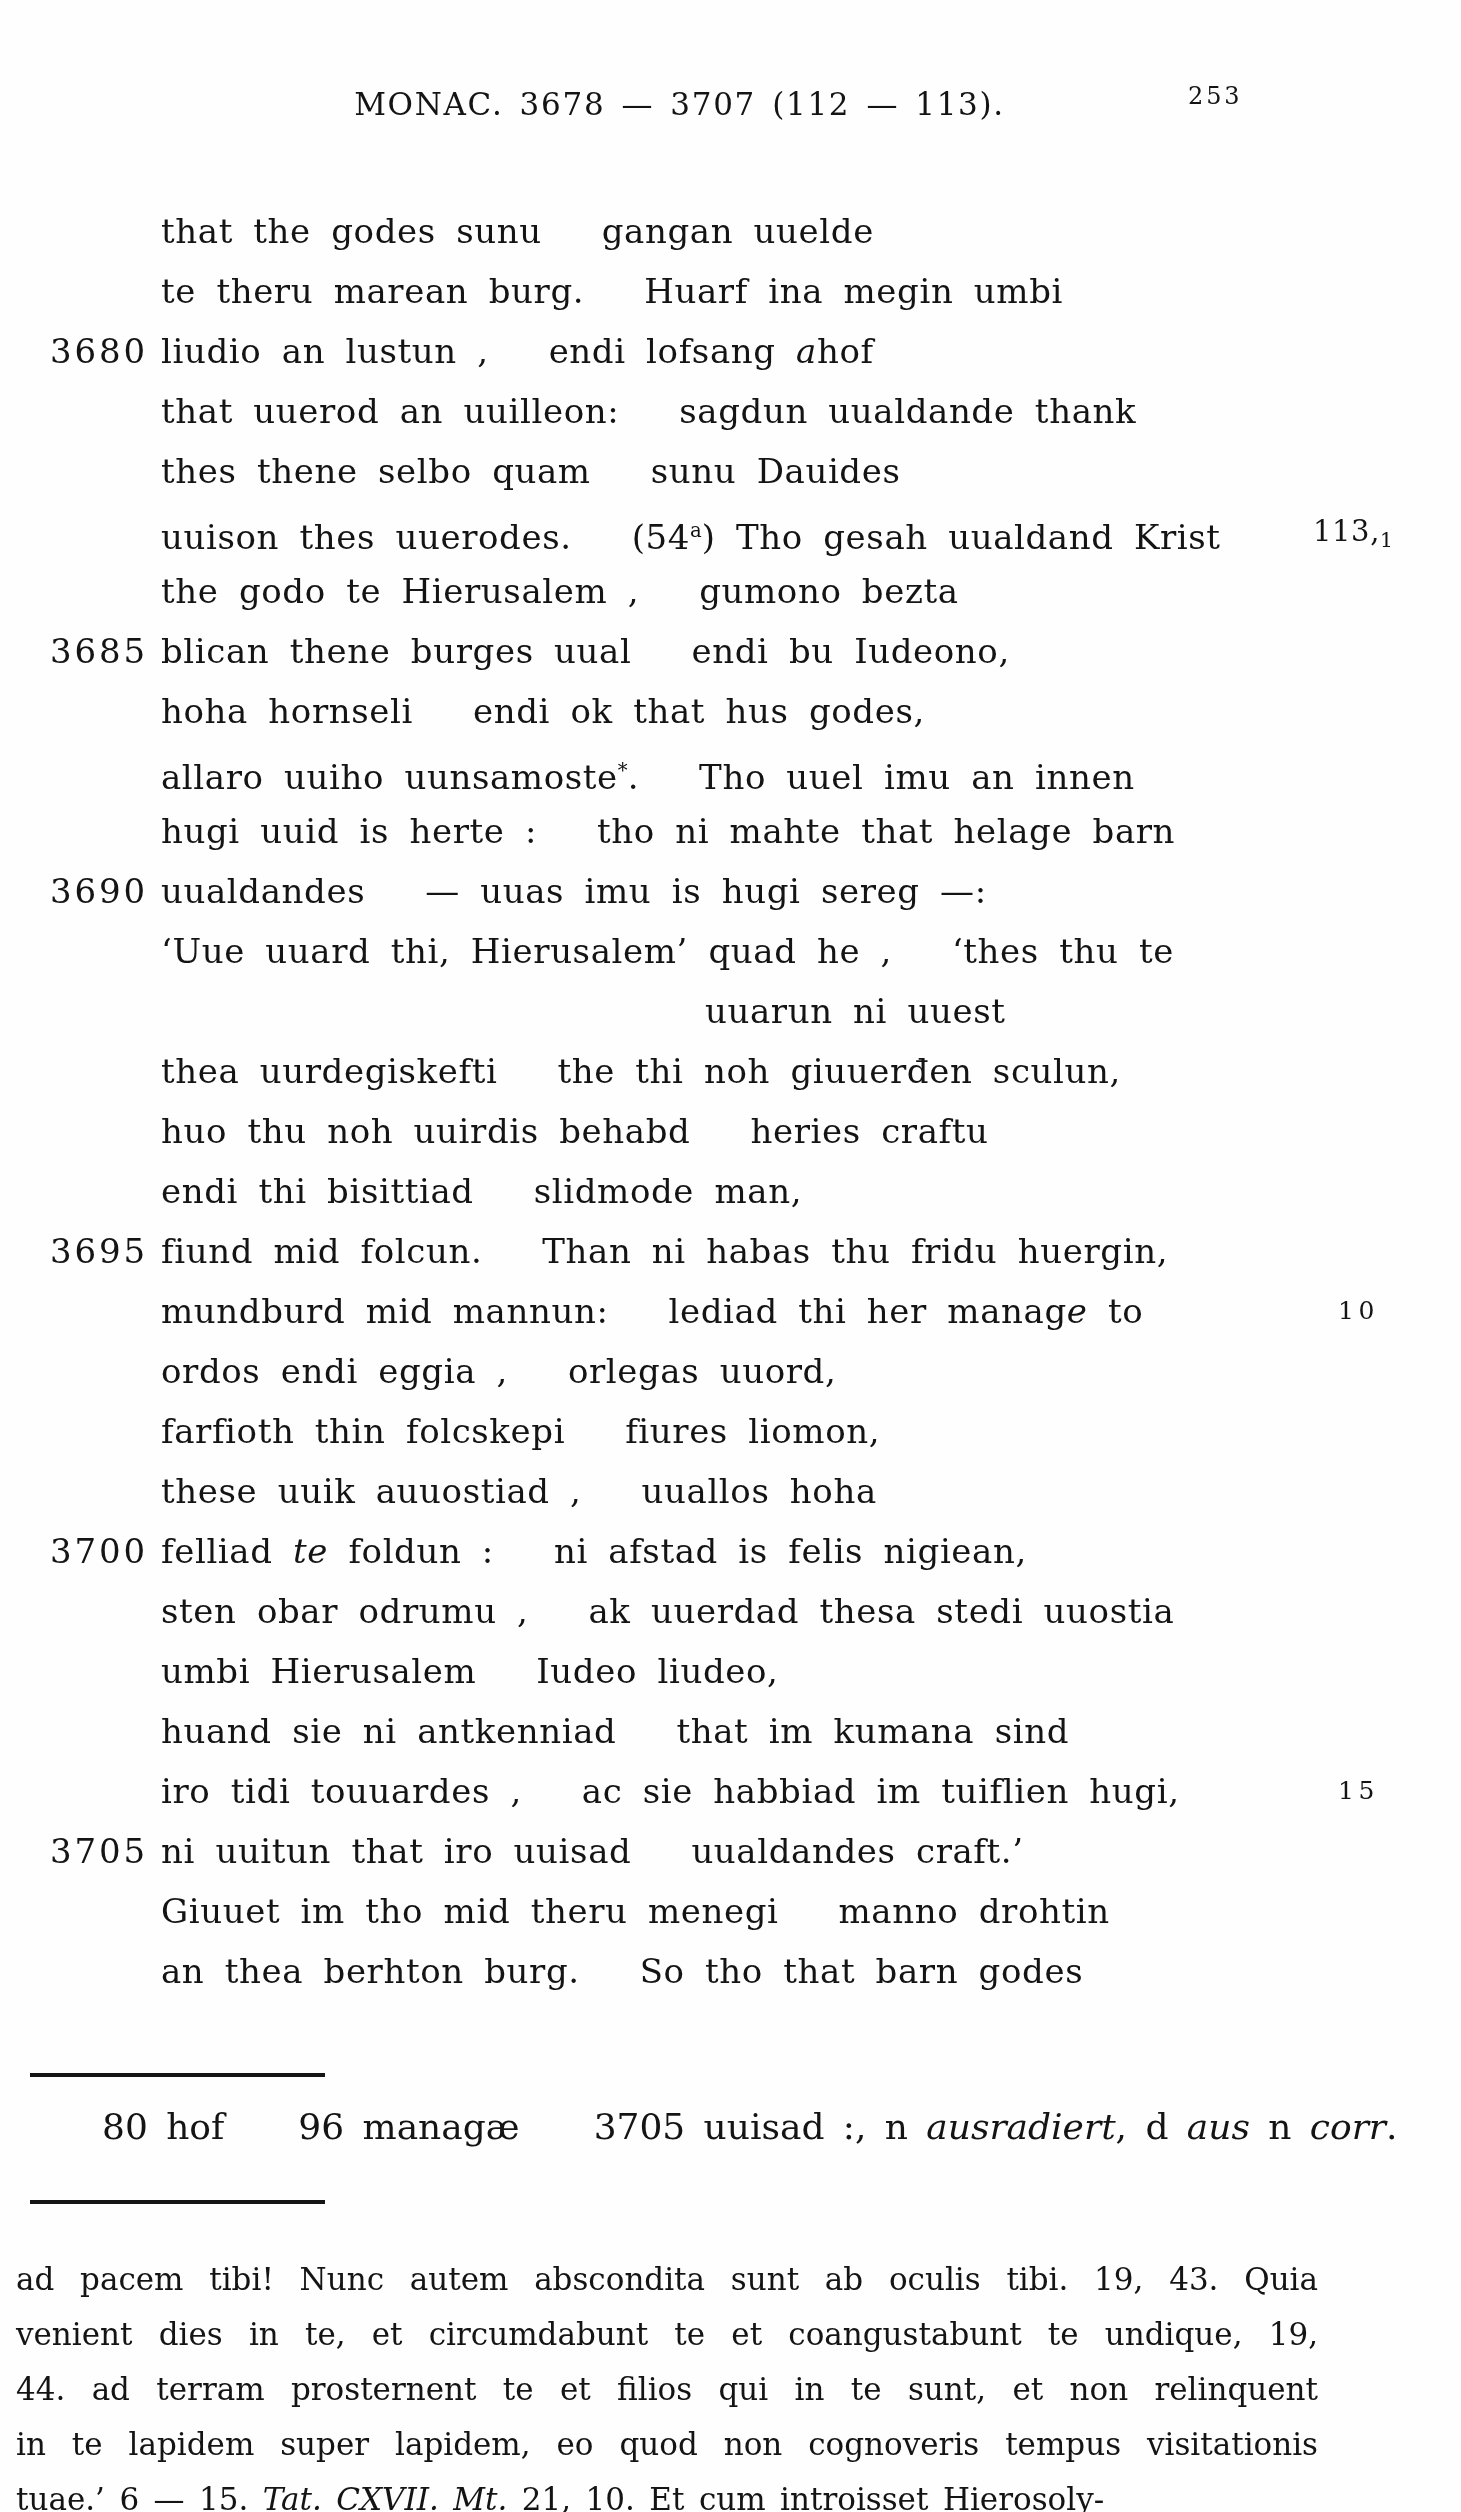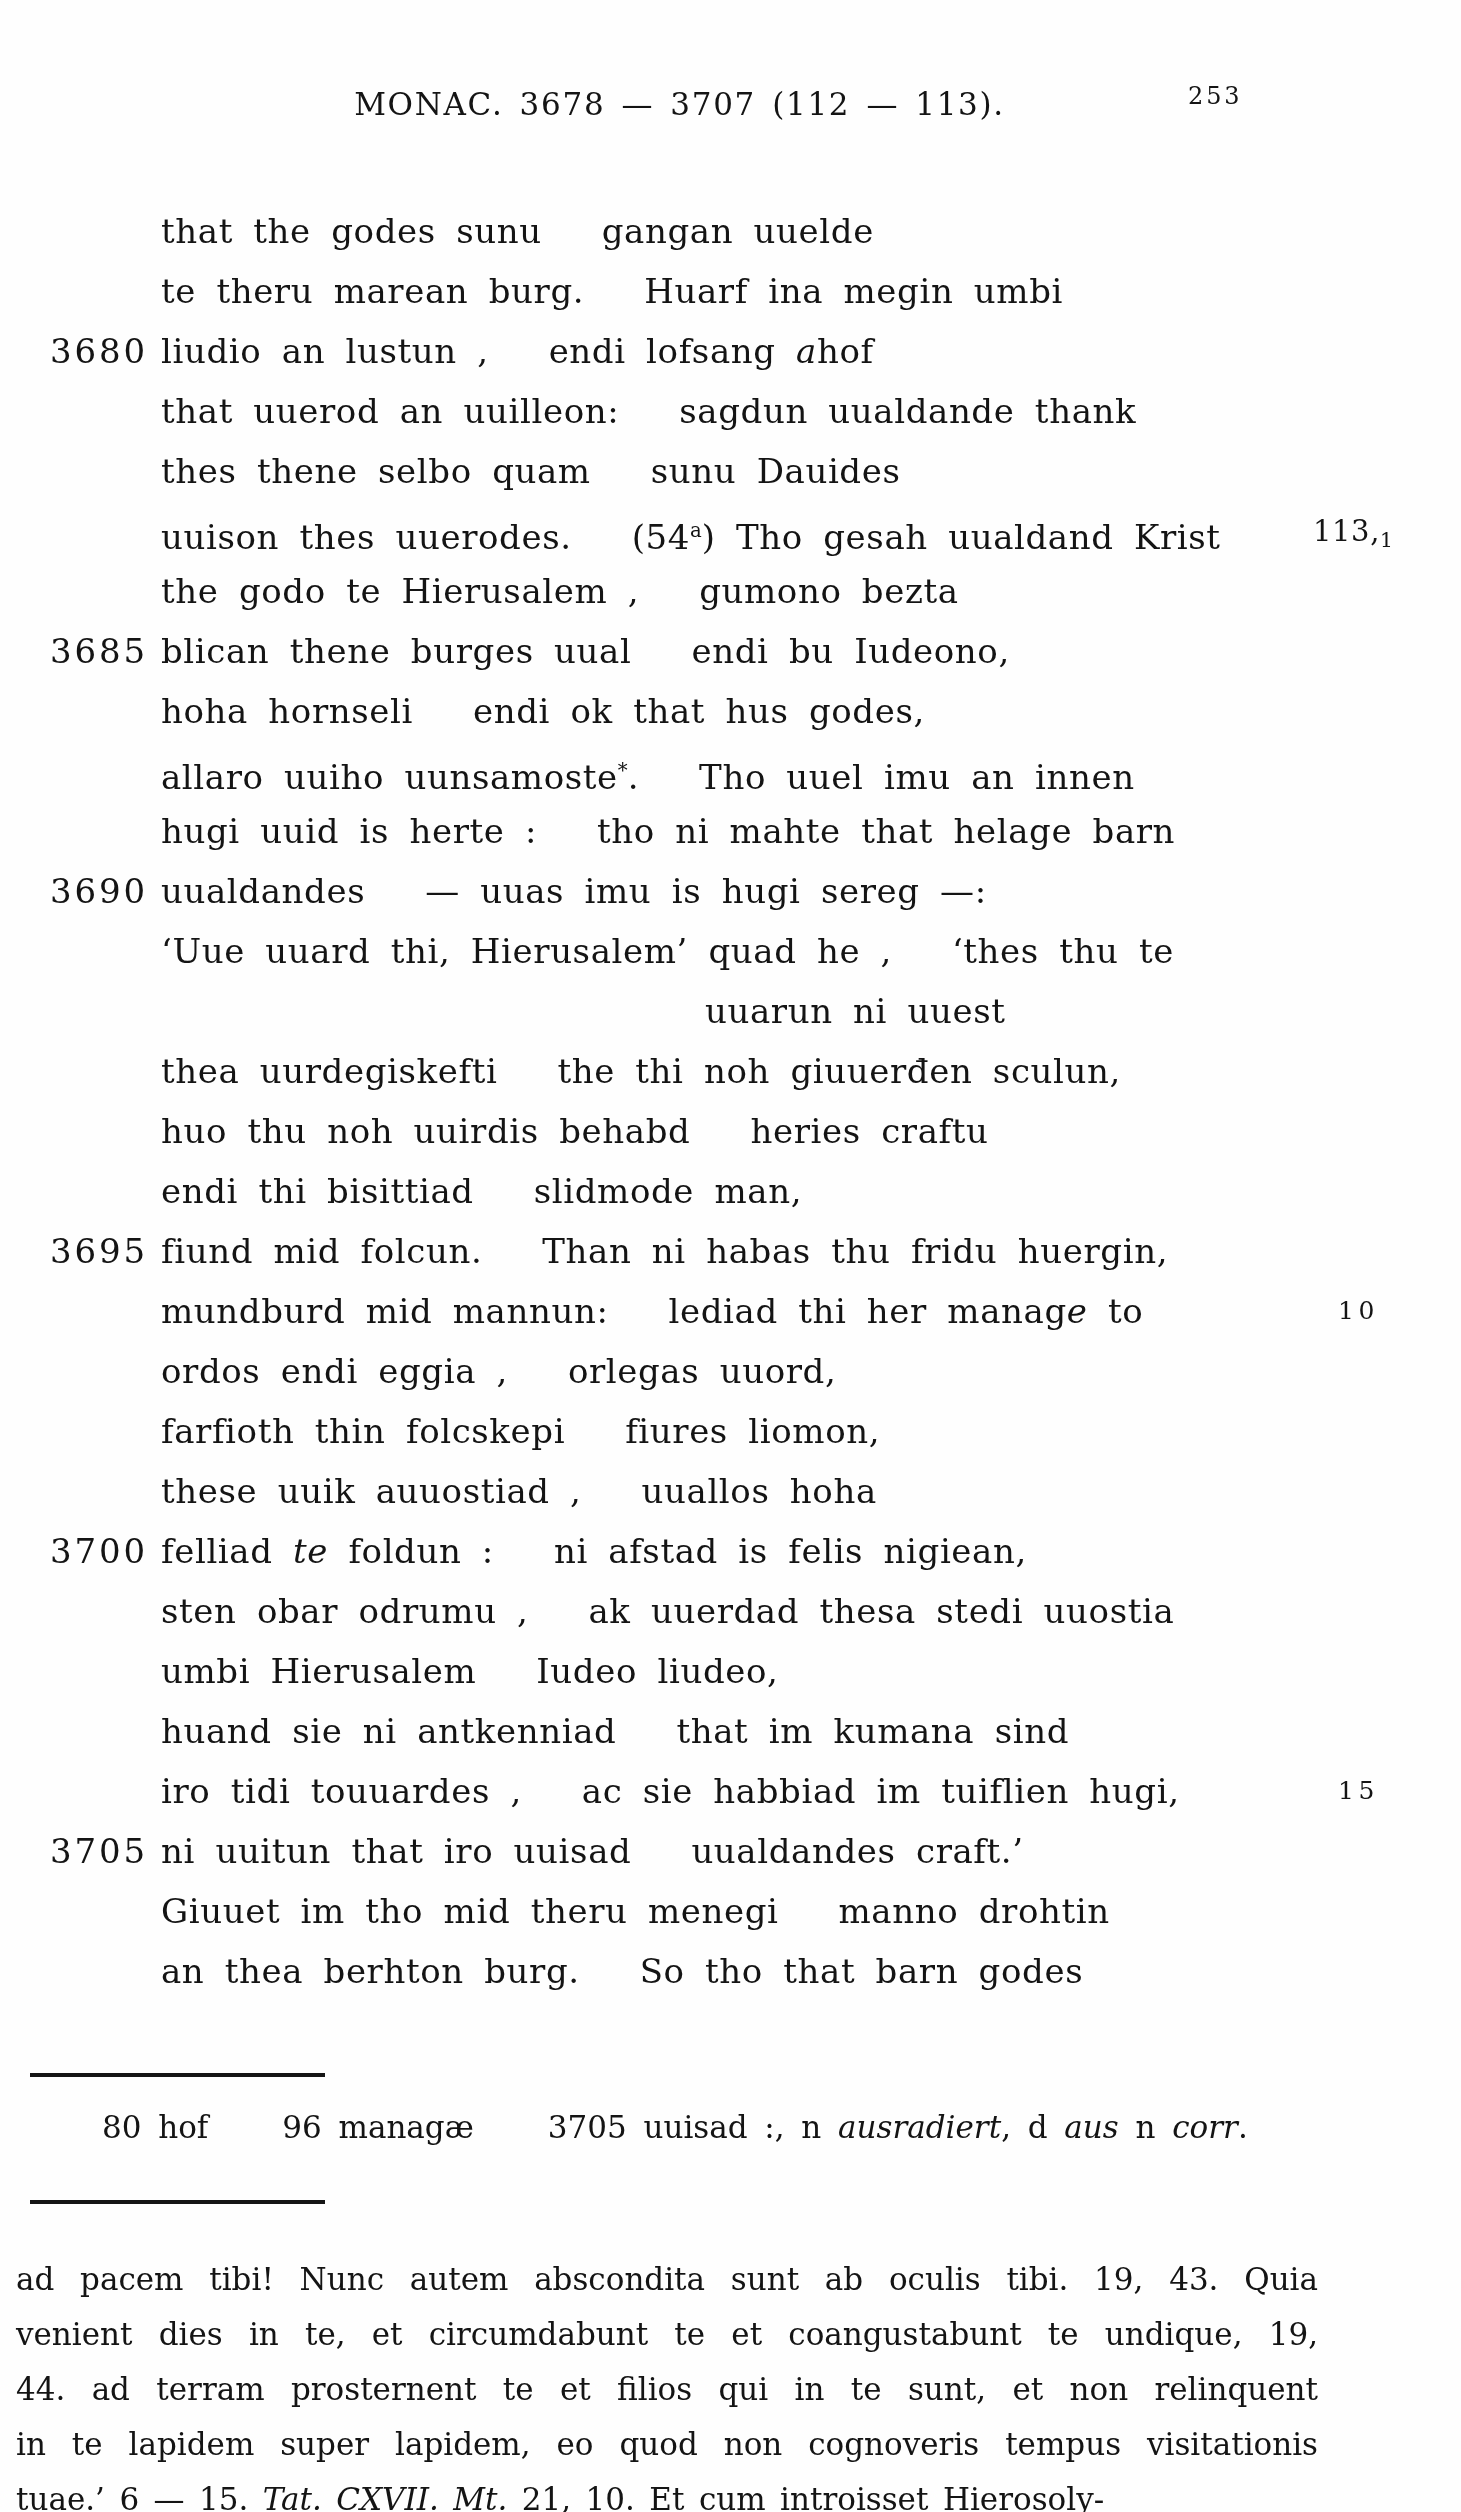--- a/index.html
+++ b/index.html
@@ -35,21 +35,21 @@
   .i{font-style:italic;}
   .sup{font-size:58%;vertical-align:super;letter-spacing:0;}
   .sub{font-size:70%;vertical-align:-5.7px;letter-spacing:0;}
 
   
   .rule{position:absolute;left:30px;width:295px;height:4px;background:#151515;}
   #rule-top{top:2073px;}
   #rule-bottom{top:2200px;}
 
   
-  #apparatus{position:absolute;top:2097px;left:102px;font-size:31px;line-height:60px;
+  #apparatus{position:absolute;top:2097px;left:102px;font-size:36px;line-height:60px;
              word-spacing:6.9px;white-space:nowrap;}
   #apparatus .gap{width:74px;}
 
   
   #footnote{position:absolute;top:2252px;left:16px;width:1302px;font-size:31px;
             line-height:55px;word-spacing:4.6px;}
   .fline{height:55px;white-space:nowrap;}
   .fline.justify{white-space:normal;text-align:justify;text-align-last:justify;}
 </style>
 </head>

